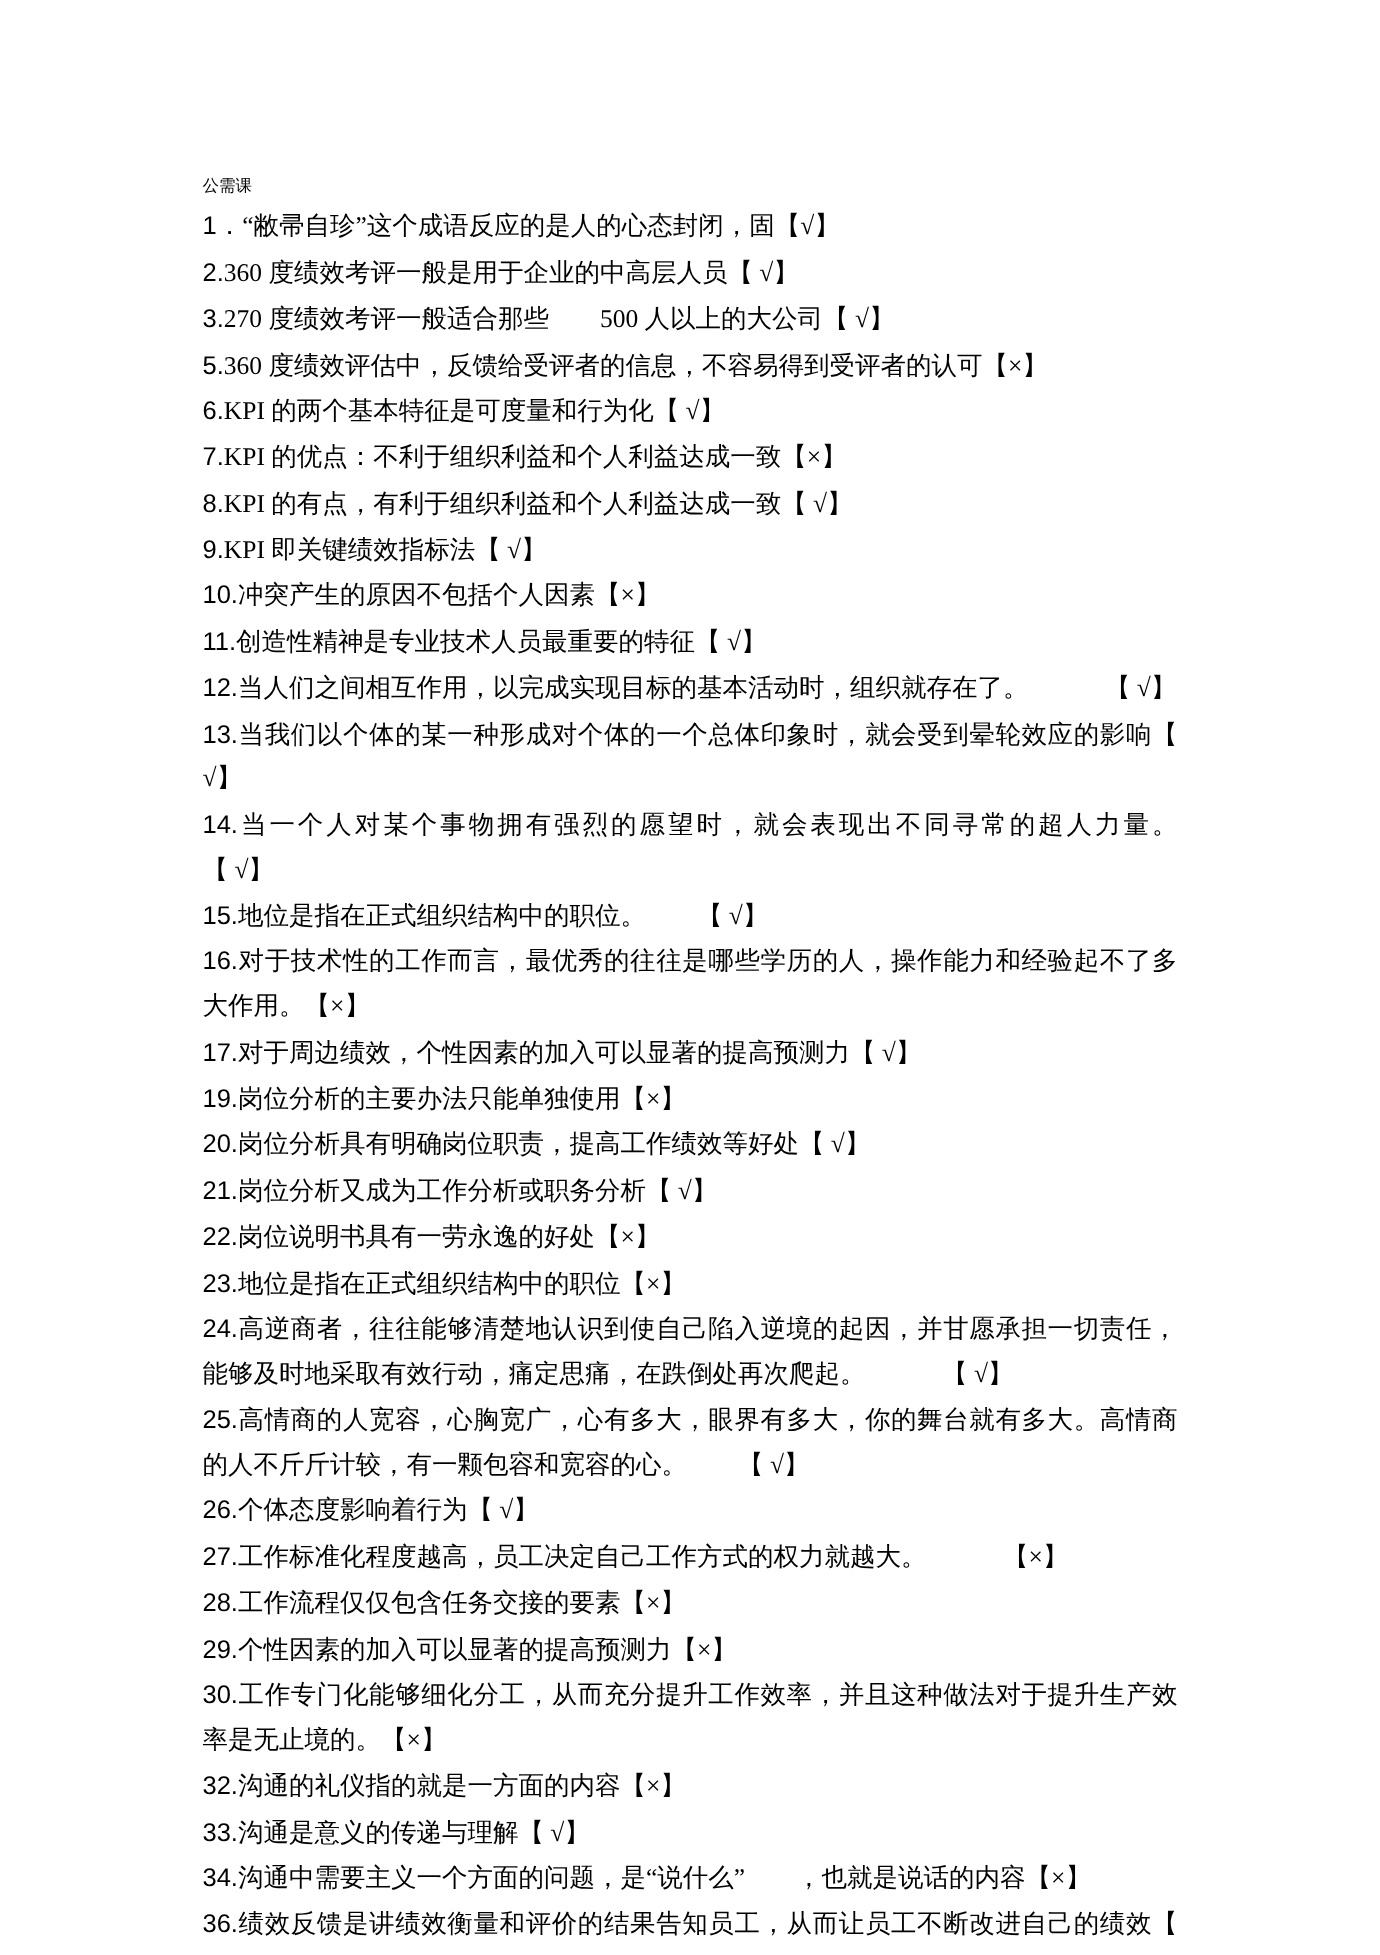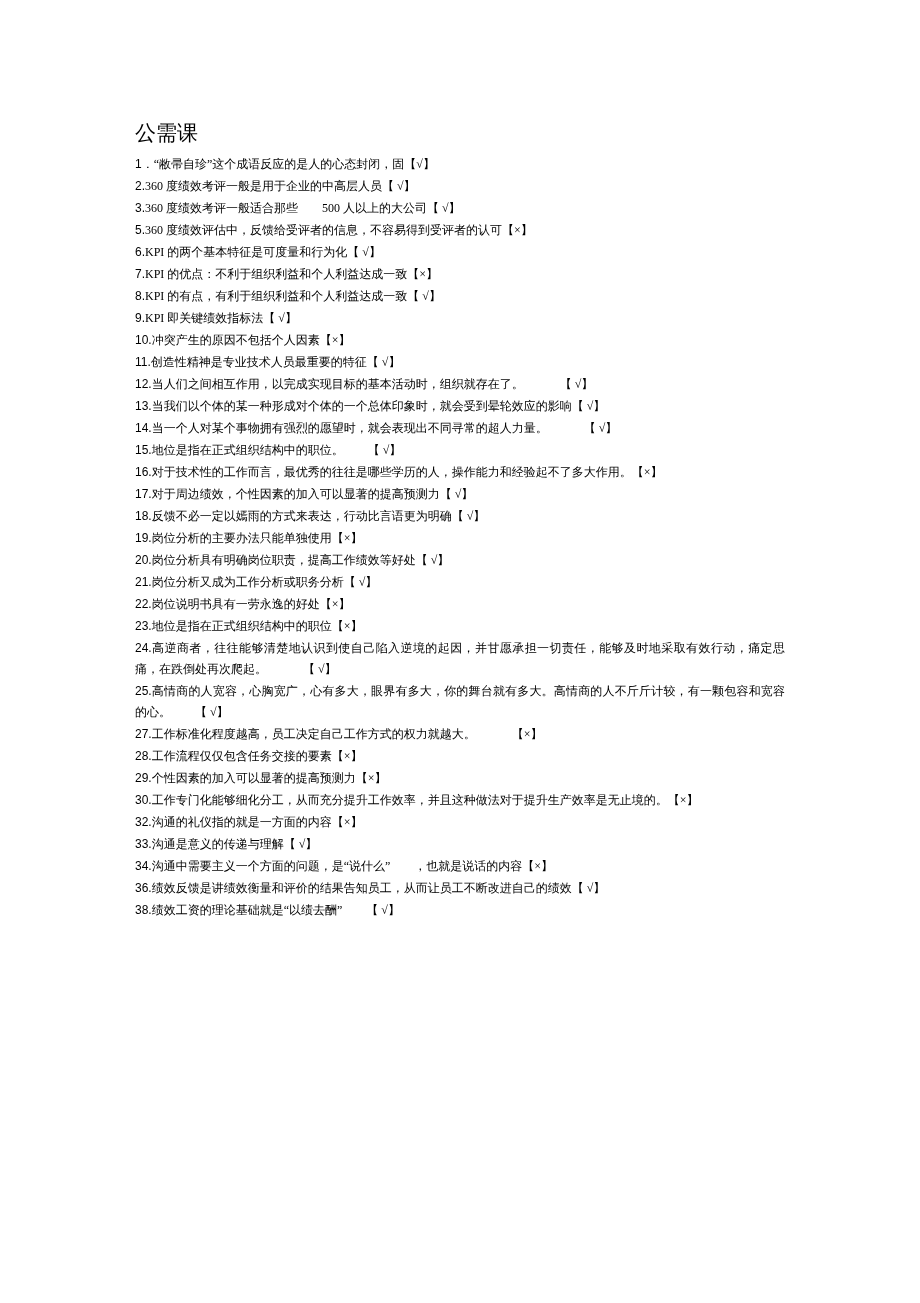--- a/index.html
+++ b/index.html
@@ -10,61 +10,61 @@
     body {
       background: #ffffff;
       font-family: "SimSun", "宋体", serif;
       width: 920px;
       padding: 115px 135px 60px 135px;
       font-size: 15px;
       line-height: 1.75;
       color: #000000;
     }
     .title {
-      font-size: 21px;
+      font-size: 11px;
       margin-bottom: 2px;
     }
     .item {
-      font-size: 12px;
+      font-size: 17px;
       margin-bottom: 1px;
       text-align: justify;
     }
     .num {
       font-family: Arial, sans-serif;
     }
   </style>
 </head>
 <body>
 
 <div class="title">公需课</div>
 <div id="items-container">
     <div class="item"><span class="num">1．</span><span>“敝帚自珍”这个成语反应的是人的心态封闭，固【√】</span></div>
     <div class="item"><span class="num">2.</span><span>360 度绩效考评一般是用于企业的中高层人员【 √】</span></div>
-    <div class="item"><span class="num">3.</span><span>360 度绩效考评一般适合那些　　500 人以上的大公司【 √】</span></div>
+    <div class="item"><span class="num">3.</span><span>270 度绩效考评一般适合那些　　500 人以上的大公司【 √】</span></div>
     <div class="item"><span class="num">5.</span><span>360 度绩效评估中，反馈给受评者的信息，不容易得到受评者的认可【×】</span></div>
     <div class="item"><span class="num">6.</span><span>KPI 的两个基本特征是可度量和行为化【 √】</span></div>
     <div class="item"><span class="num">7.</span><span>KPI 的优点：不利于组织利益和个人利益达成一致【×】</span></div>
     <div class="item"><span class="num">8.</span><span>KPI 的有点，有利于组织利益和个人利益达成一致【 √】</span></div>
     <div class="item"><span class="num">9.</span><span>KPI 即关键绩效指标法【 √】</span></div>
     <div class="item"><span class="num">10.</span><span>冲突产生的原因不包括个人因素【×】</span></div>
     <div class="item"><span class="num">11.</span><span>创造性精神是专业技术人员最重要的特征【 √】</span></div>
     <div class="item"><span class="num">12.</span><span>当人们之间相互作用，以完成实现目标的基本活动时，组织就存在了。　　　【 √】</span></div>
     <div class="item"><span class="num">13.</span><span>当我们以个体的某一种形成对个体的一个总体印象时，就会受到晕轮效应的影响【 √】</span></div>
     <div class="item"><span class="num">14.</span><span>当一个人对某个事物拥有强烈的愿望时，就会表现出不同寻常的超人力量。　　　【 √】</span></div>
     <div class="item"><span class="num">15.</span><span>地位是指在正式组织结构中的职位。　　【 √】</span></div>
     <div class="item"><span class="num">16.</span><span>对于技术性的工作而言，最优秀的往往是哪些学历的人，操作能力和经验起不了多大作用。【×】</span></div>
     <div class="item"><span class="num">17.</span><span>对于周边绩效，个性因素的加入可以显著的提高预测力【 √】</span></div>
-    <div class="item"><span class="num">18.</span><span>反馈不必一定以嫣雨的方式来表达，行动比言语更为明确【 √】</span></div>
     <div class="item"><span class="num">19.</span><span>岗位分析的主要办法只能单独使用【×】</span></div>
     <div class="item"><span class="num">20.</span><span>岗位分析具有明确岗位职责，提高工作绩效等好处【 √】</span></div>
     <div class="item"><span class="num">21.</span><span>岗位分析又成为工作分析或职务分析【 √】</span></div>
     <div class="item"><span class="num">22.</span><span>岗位说明书具有一劳永逸的好处【×】</span></div>
     <div class="item"><span class="num">23.</span><span>地位是指在正式组织结构中的职位【×】</span></div>
     <div class="item"><span class="num">24.</span><span>高逆商者，往往能够清楚地认识到使自己陷入逆境的起因，并甘愿承担一切责任，能够及时地采取有效行动，痛定思痛，在跌倒处再次爬起。　　　【 √】</span></div>
     <div class="item"><span class="num">25.</span><span>高情商的人宽容，心胸宽广，心有多大，眼界有多大，你的舞台就有多大。高情商的人不斤斤计较，有一颗包容和宽容的心。　　【 √】</span></div>
+    <div class="item"><span class="num">26.</span><span>个体态度影响着行为【 √】</span></div>
     <div class="item"><span class="num">27.</span><span>工作标准化程度越高，员工决定自己工作方式的权力就越大。　　　【×】</span></div>
     <div class="item"><span class="num">28.</span><span>工作流程仅仅包含任务交接的要素【×】</span></div>
     <div class="item"><span class="num">29.</span><span>个性因素的加入可以显著的提高预测力【×】</span></div>
     <div class="item"><span class="num">30.</span><span>工作专门化能够细化分工，从而充分提升工作效率，并且这种做法对于提升生产效率是无止境的。【×】</span></div>
     <div class="item"><span class="num">32.</span><span>沟通的礼仪指的就是一方面的内容【×】</span></div>
     <div class="item"><span class="num">33.</span><span>沟通是意义的传递与理解【 √】</span></div>
     <div class="item"><span class="num">34.</span><span>沟通中需要主义一个方面的问题，是“说什么”　　，也就是说话的内容【×】</span></div>
     <div class="item"><span class="num">36.</span><span>绩效反馈是讲绩效衡量和评价的结果告知员工，从而让员工不断改进自己的绩效【 √】</span></div>
     <div class="item"><span class="num">38.</span><span>绩效工资的理论基础就是“以绩去酬”　　【 √】</span></div>
   </div>

